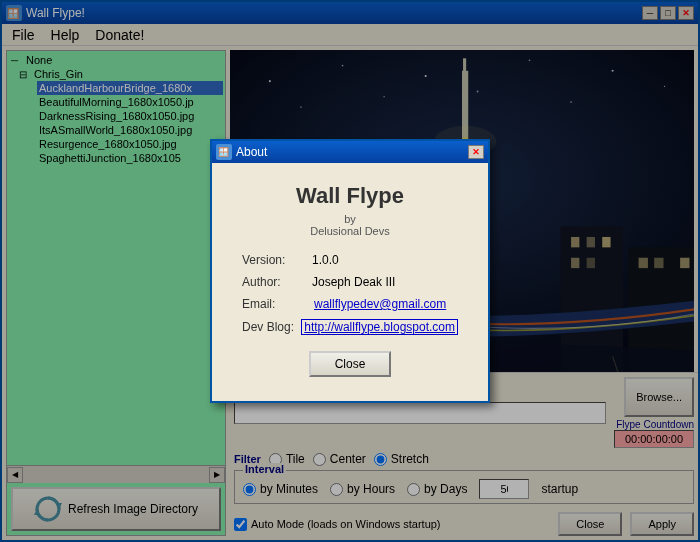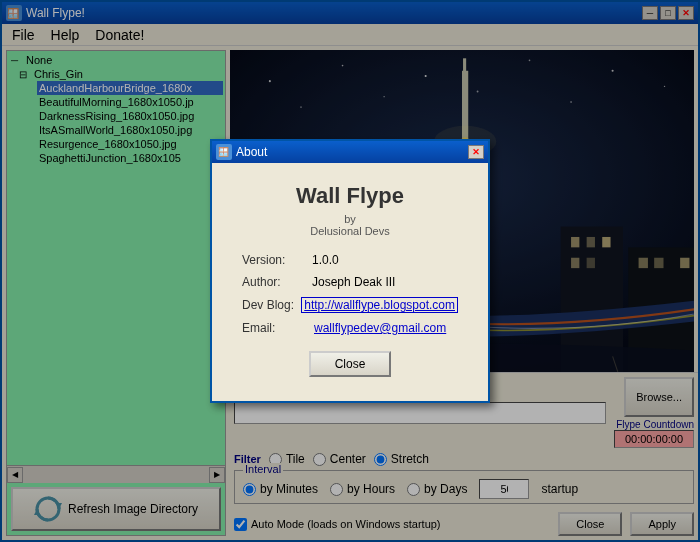--- a/index.html
+++ b/index.html
@@ -242,21 +242,21 @@
       position: relative;
     }
     .interval-label {
       position: absolute;
       top: -8px;
       left: 8px;
       background: #ece9d8;
       padding: 0 2px;
       color: #000080;
       font-size: 11px;
-      font-weight: normal;
+      font-weight: bold;
     }
 
     .flype-countdown {
       display: flex;
       flex-direction: column;
       align-items: flex-end;
       font-size: 11px;
     }
     .countdown-label {
       color: #000080;
@@ -633,25 +633,25 @@
       <div class="dialog-info-table">
         <div class="dialog-info-row">
           <span class="dialog-info-label">Version:</span>
           <span class="dialog-info-value">1.0.0</span>
         </div>
         <div class="dialog-info-row">
           <span class="dialog-info-label">Author:</span>
           <span class="dialog-info-value">Joseph Deak III</span>
         </div>
         <div class="dialog-info-row">
+          <span class="dialog-info-label">Email:</span>
+          <a class="dialog-info-link" href="#" style="border:none; color:#0000cc;">wallflypedev@gmail.com</a>
+        </div>
+        <div class="dialog-info-row">
           <span class="dialog-info-label">Dev Blog:</span>
           <a class="dialog-info-link" href="#">http://wallflype.blogspot.com</a>
-        </div>
-        <div class="dialog-info-row">
-          <span class="dialog-info-label">Email:</span>
-          <a class="dialog-info-link" href="#" style="border:none; color:#0000cc;">wallflypedev@gmail.com</a>
         </div>
       </div>
 
       <button class="dialog-close-button">Close</button>
     </div>
   </div>
 </div>
 
 </body></html>

